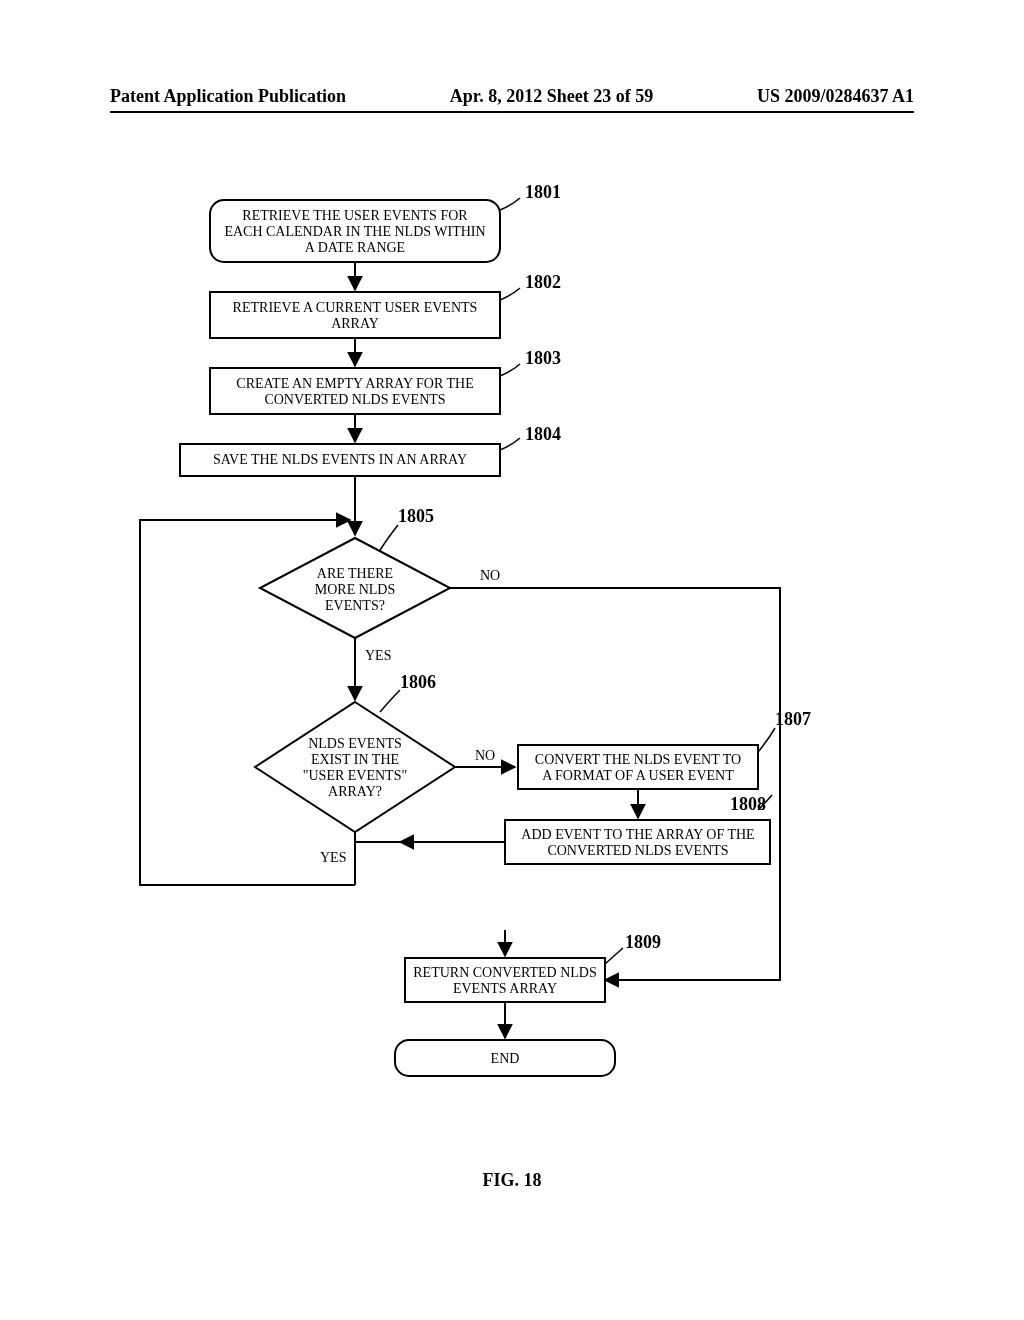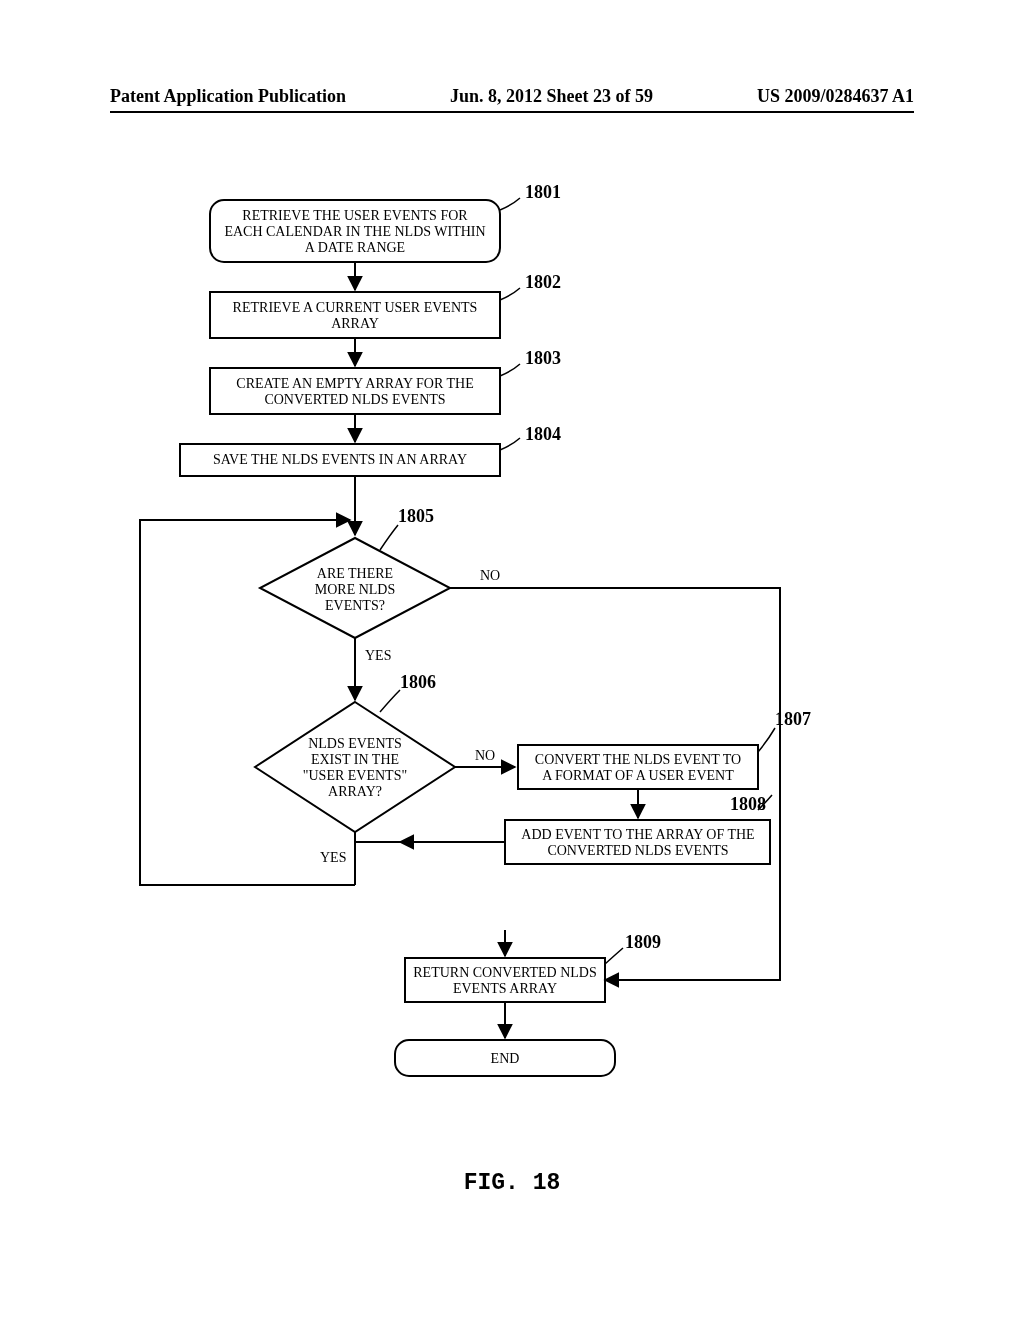--- a/index.html
+++ b/index.html
@@ -49,32 +49,31 @@
   .edge-label {
     font-family: "Times New Roman", serif;
     font-size: 14px;
   }
   .fig-caption {
     position: absolute;
     top: 1170px;
     width: 100%;
     text-align: center;
     font-weight: bold;
-    font-size: 23px;
-    font-family: Liberation Mono, monospace;
+    font-size: 18px;
   }
 </style>
 </head>
 <body>
 
 <div class="page">
 
   <div class="header">
     <span>Patent Application Publication</span>
-    <span>Jun. 8, 2012  Sheet 23 of 59</span>
+    <span>Apr. 8, 2012  Sheet 23 of 59</span>
     <span class="right">US 2009/0284637 A1</span>
   </div>
 
   <svg viewBox="0 0 1024 1100">
     <defs>
       <marker id="arrow" viewBox="0 0 10 10" refX="9" refY="5" markerWidth="8" markerHeight="8" orient="auto-start-reverse">
         <path d="M 0 0 L 10 5 L 0 10 z" fill="#000"></path>
       </marker>
     </defs>
 

